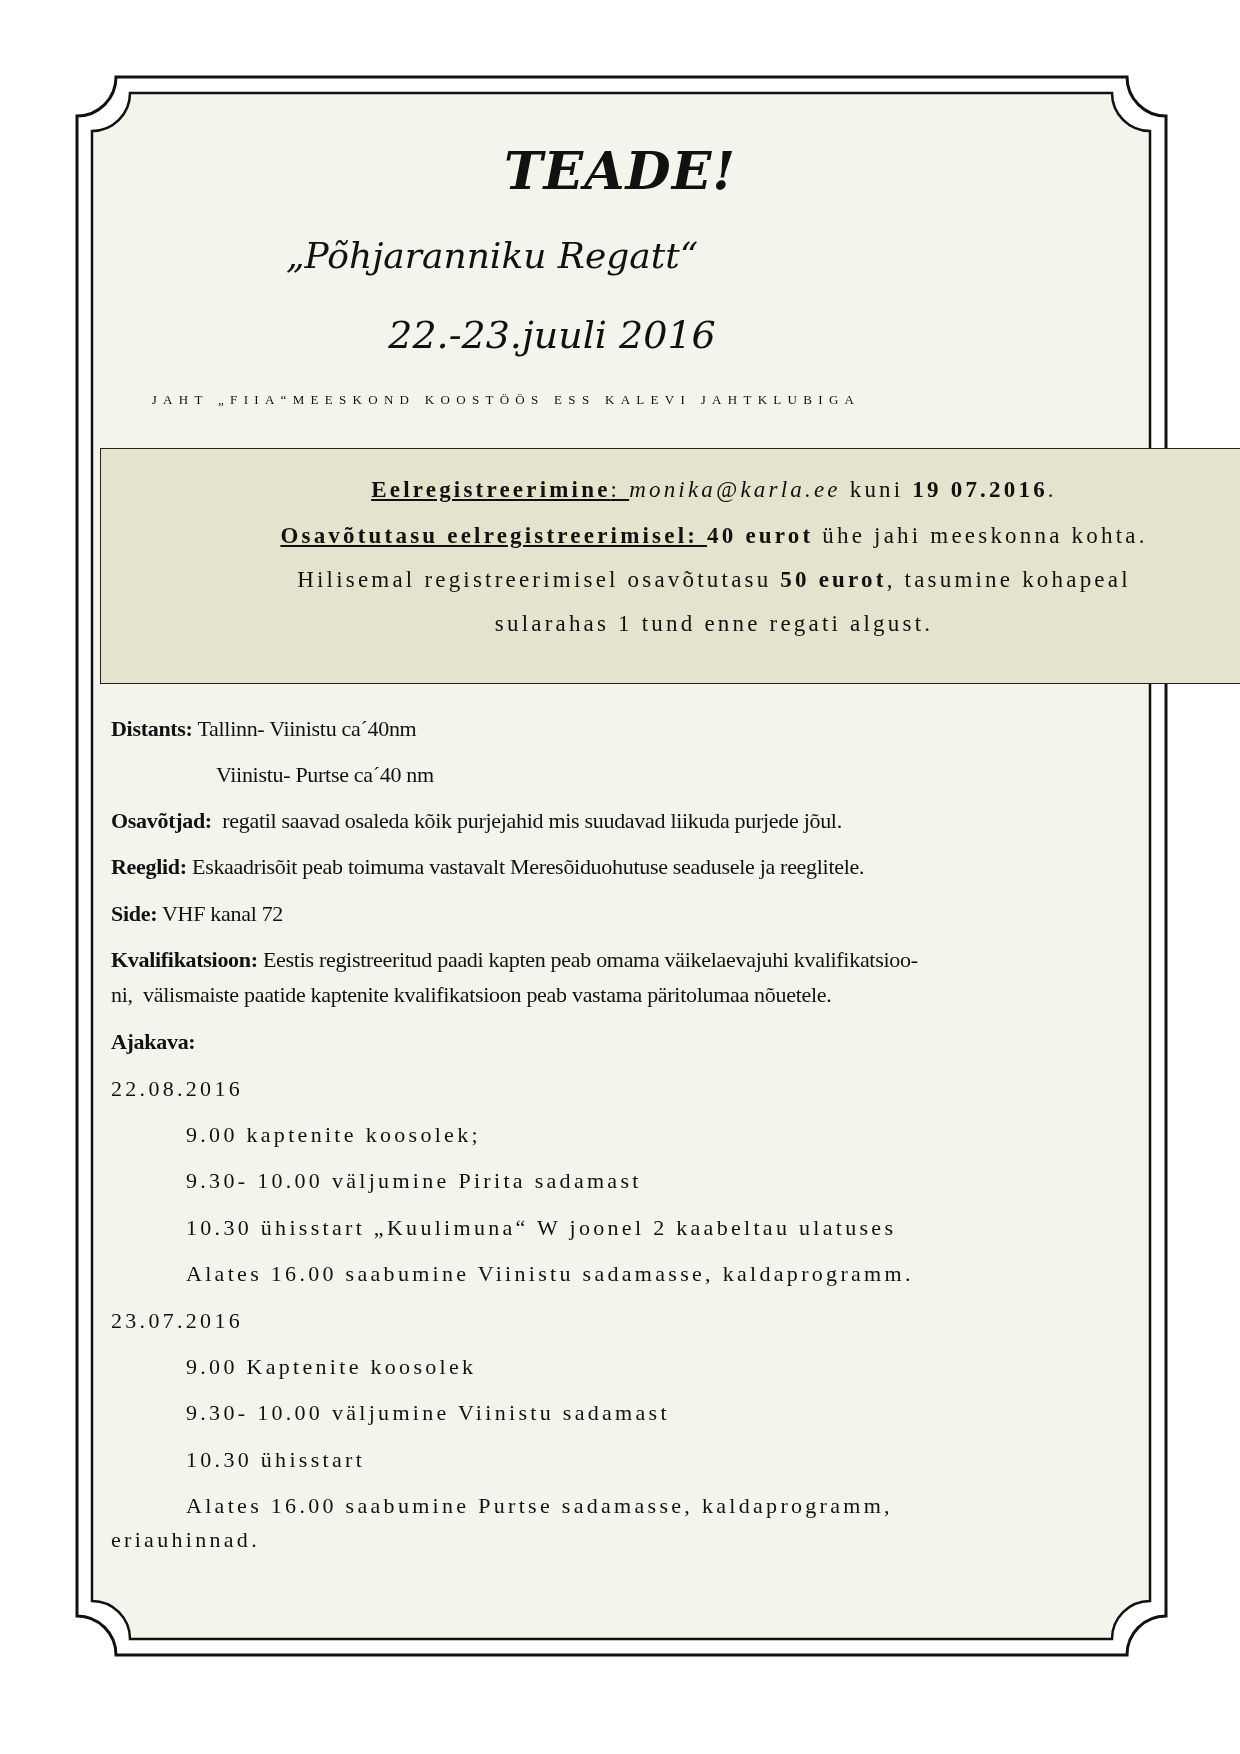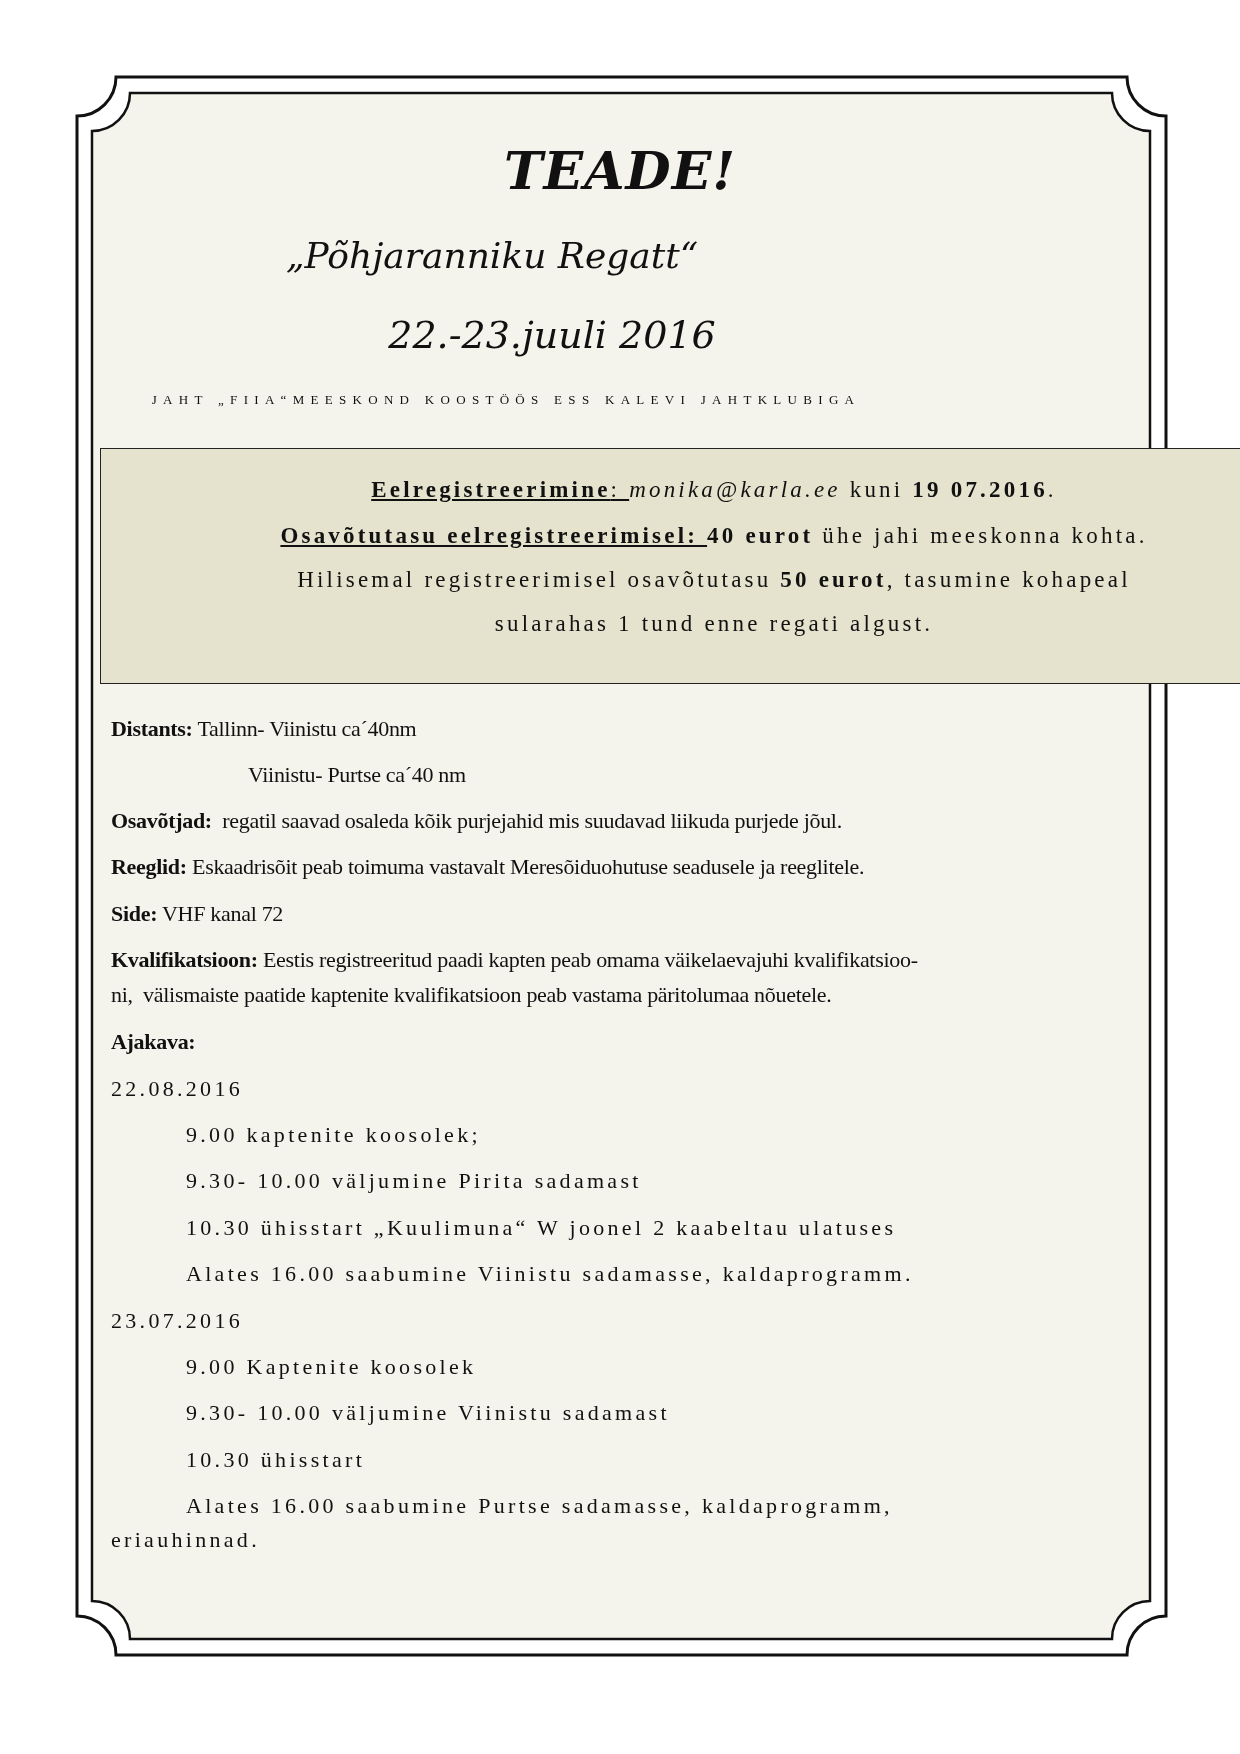--- a/index.html
+++ b/index.html
@@ -42,21 +42,21 @@
   </div>
   <div class="regline" style="top:118px;">
     <span>Hilisemal registreerimisel osavõtutasu </span><span class="b">50 eurot</span><span>, tasumine kohapeal</span>
   </div>
   <div class="regline" style="top:162px;">sularahas 1 tund enne regati algust.</div>
 </div>
 
 <div class="body-line" style="top:716px;">
   <span class="b">Distants:</span><span> Tallinn- Viinistu ca´40nm</span>
 </div>
-<div class="body-line" style="top:762px; left:216px;margin-left:32px;">Viinistu- Purtse ca´40 nm</div>
+<div class="body-line" style="top:762px; left:216px;">Viinistu- Purtse ca´40 nm</div>
 <div class="body-line" style="top:808px;">
   <span class="b">Osavõtjad:</span><span style="white-space:pre">  regatil saavad osaleda kõik purjejahid mis suudavad liikuda purjede jõul.</span>
 </div>
 <div class="body-line" style="top:854px;">
   <span class="b">Reeglid:</span><span> Eskaadrisõit peab toimuma vastavalt Meresõiduohutuse seadusele ja reeglitele.</span>
 </div>
 <div class="body-line" style="top:901px;">
   <span class="b">Side:</span><span> VHF kanal 72</span>
 </div>
 <div class="body-line" style="top:947px;">

